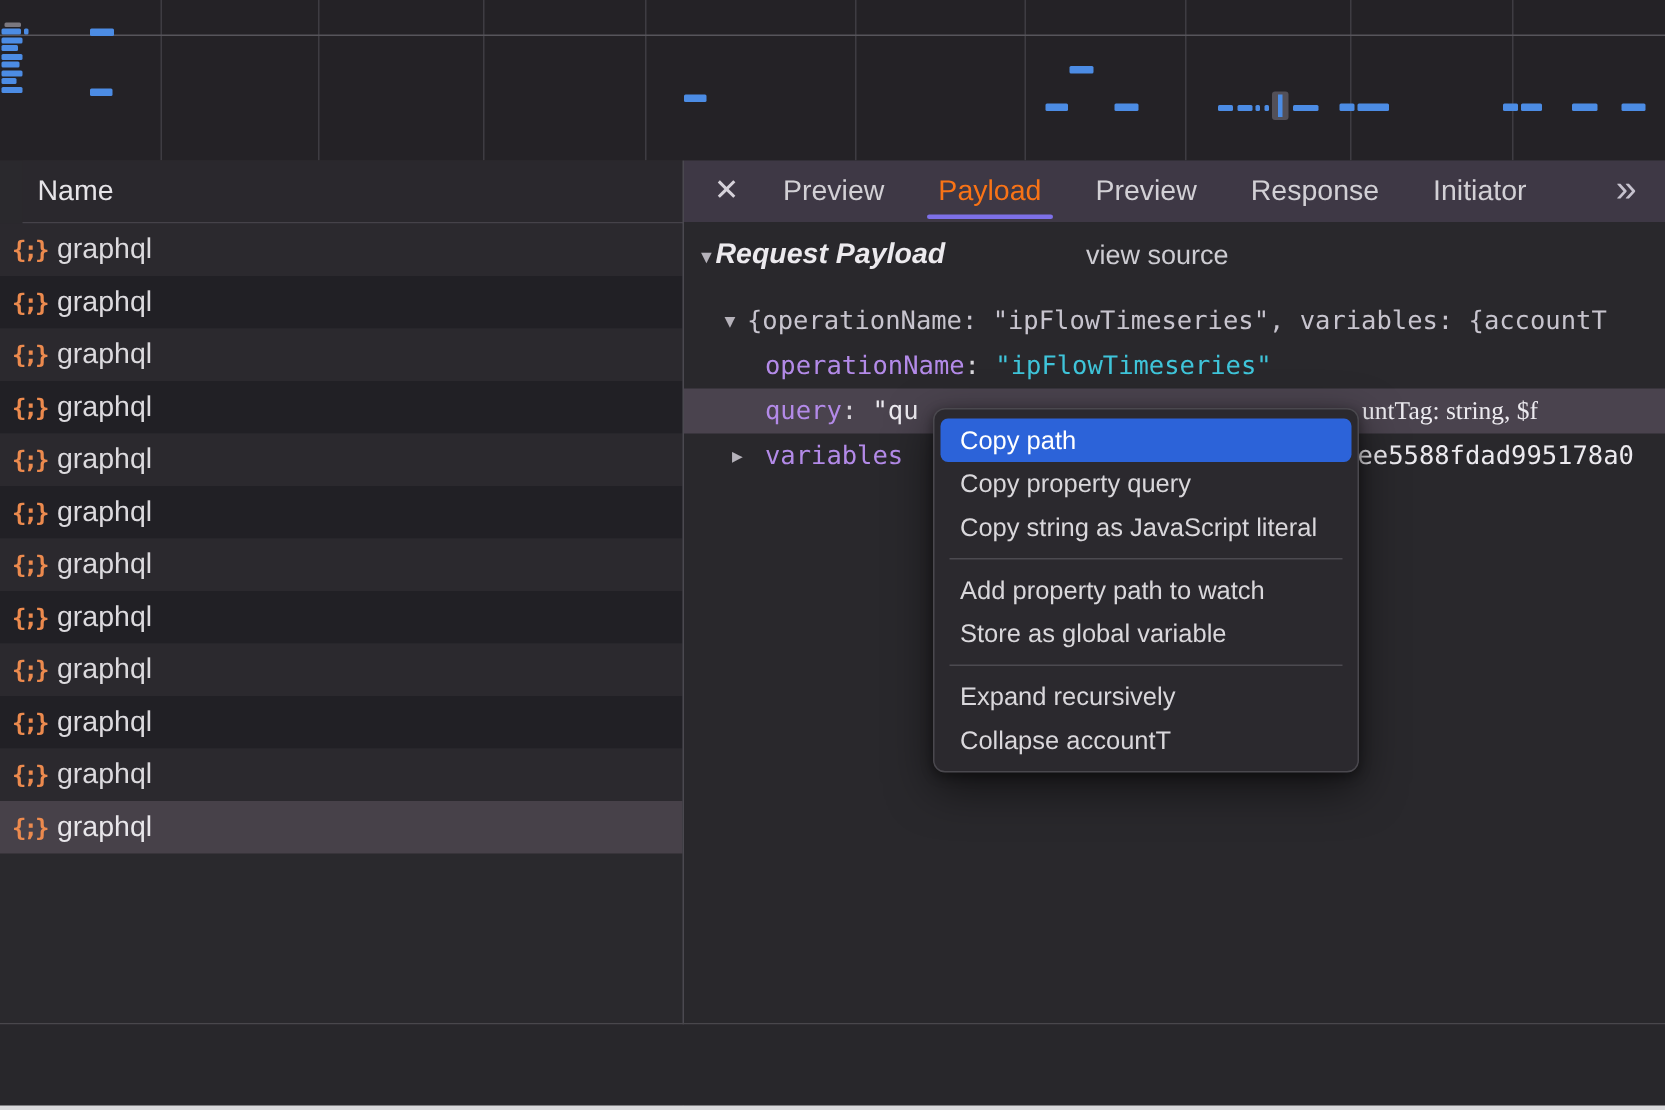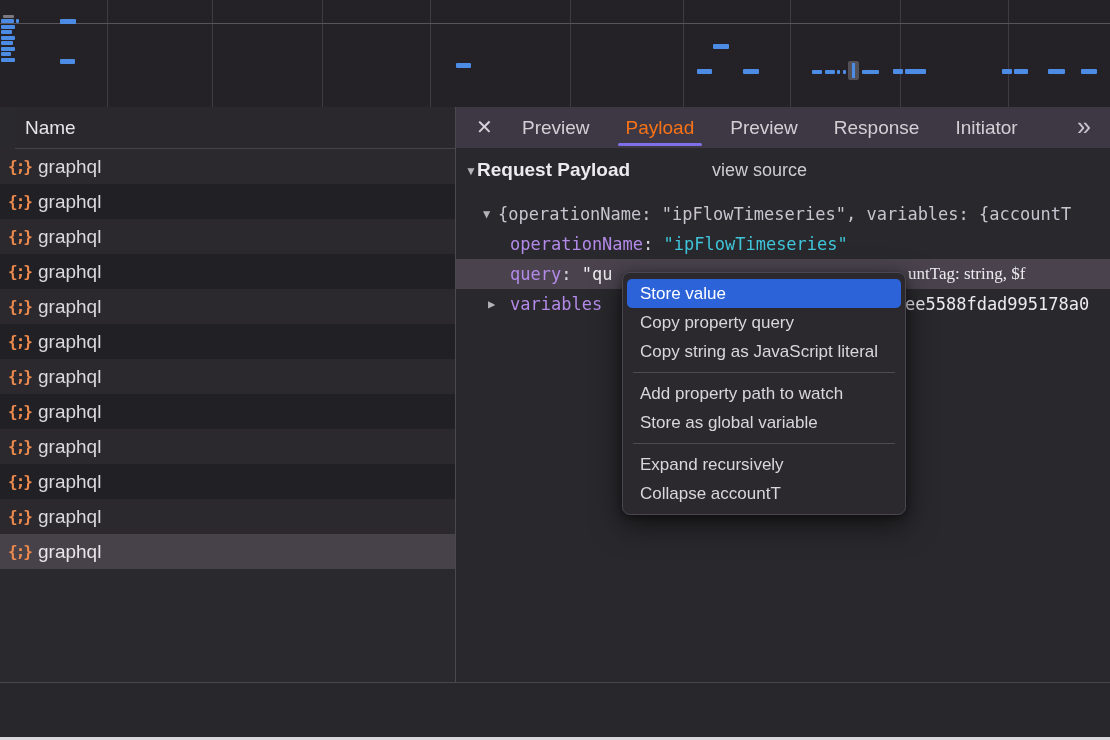--- a/index.html
+++ b/index.html
@@ -36,23 +36,23 @@
   .tabbar { position:absolute; left:0; top:0; width:654px; height:41px; background:#3e3845; }
   .close-x { position:absolute; left:20px; top:0; height:41px; line-height:40px; font-size:20px; color:#d6d2da; cursor:pointer; }
   .tabs { position:absolute; left:66px; top:0; height:41px; display:flex; gap:36px; }
   .tab { position:relative; height:41px; line-height:41px; font-size:19px; color:#d2d0d5; cursor:pointer; }
   .tab.active { color:#f97316; }
   .tab.active::after { content:""; position:absolute; left:-8px; right:-8px; bottom:2px; height:3px; background:#7d70e8; border-radius:2px; }
   .overflow-tabs { position:absolute; right:18px; top:0; height:41px; line-height:38px; font-size:25px; color:#c6c2ce; letter-spacing:1px; cursor:pointer; }
   
   .section-head { position:absolute; left:0; top:52px; width:654px; height:32px; }
   .tri { color:#b5b2ba; font-size:12px; }
-  .section-title { position:absolute; left:21px; top:0; font-size:19px; font-weight:bold; color:#eceaee; }
+  .section-title { position:absolute; left:21px; top:0; font-size:19px; font-weight:bold; color:#eceaee;font-style:italic; }
   .section-head .tri { position:absolute; left:9px; top:5px; }
-  .view-source { position:absolute; left:256px; top:1px; font-size:18px; color:#cdccd2; cursor:pointer; }
+  .view-source { position:absolute; left:268px; top:1px; font-size:18px; color:#cdccd2; cursor:pointer; }
   .tree { position:absolute; left:0; top:92px; width:654px; font-family:"DejaVu Sans Mono", monospace; font-size:17px; }
   .tree-row { position:relative; width:654px; height:30px; line-height:30px; white-space:pre; overflow:hidden; }
   .tree-row.highlight { background:#4a434e; }
   .tree-row .tri { position:absolute; top:0; font-size:12px; line-height:30px; }
   .tree-text { position:absolute; top:0; }
   .tree-tail { position:absolute; top:0; }
   .seg-dim { color:#c7c4ce; } .seg-key { color:#b38ae8; } .seg-plain { color:#d8d6db; }
   .seg-str { color:#3fc4d9; } .seg-lit { color:#eceaef; }
   
   .footer-rule { position:absolute; left:0; top:682px; width:1110px; height:1px; background:#49474c; }
@@ -196,21 +196,21 @@
         <div class="tree-row highlight"><span class="tree-text" style="left: 54px;"><span class="seg-key">query</span><span class="seg-plain">: </span><span class="seg-lit">"qu</span></span><span class="tree-tail seg-lit" style="left: 452px; font-family: Liberation Serif, serif;">untTag: string, $f</span></div>
         <div class="tree-row"><span class="tri" style="left: 32px;">▶</span><span class="tree-text" style="left: 54px;"><span class="seg-key">variables</span></span><span class="tree-tail seg-lit" style="left: 449px;">ee5588fdad995178a0</span></div>
       </div>
   </div>
 
   <div class="footer-rule"></div>
   <div class="footer-bar"></div>
   <div class="bottom-edge"></div>
 
   <div class="context-menu">
-      <div class="menu-item selected">Store value</div>
+      <div class="menu-item selected">Copy path</div>
       <div class="menu-item">Copy property query</div>
       <div class="menu-item">Copy string as JavaScript literal</div>
       <div class="menu-sep"></div>
       <div class="menu-item">Add property path to watch</div>
       <div class="menu-item">Store as global variable</div>
       <div class="menu-sep"></div>
       <div class="menu-item">Expand recursively</div>
       <div class="menu-item">Collapse accountT</div>
     </div>
 </div>

